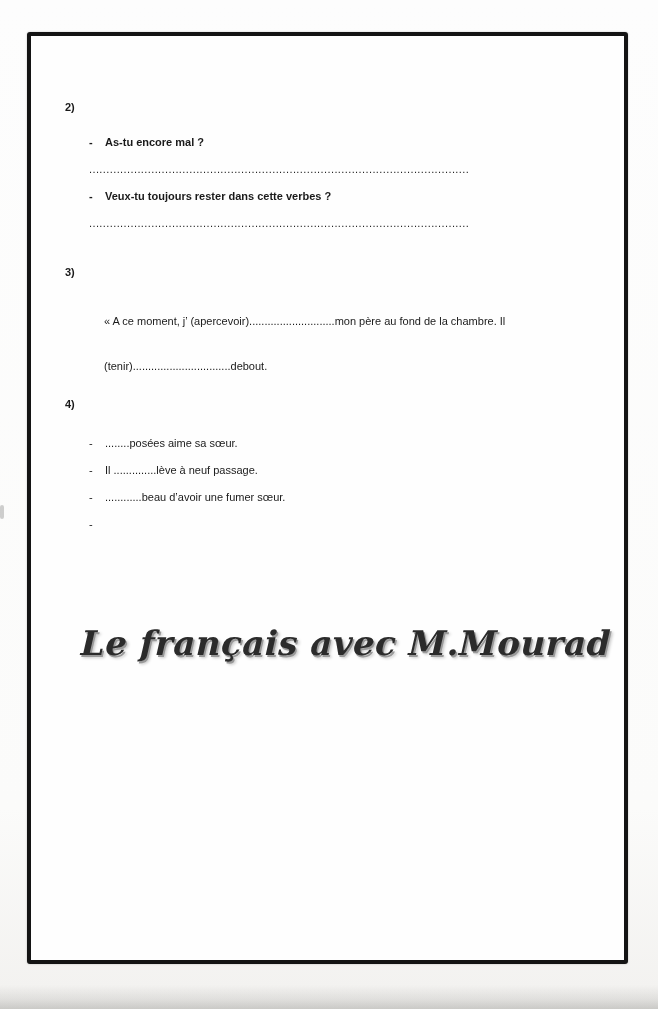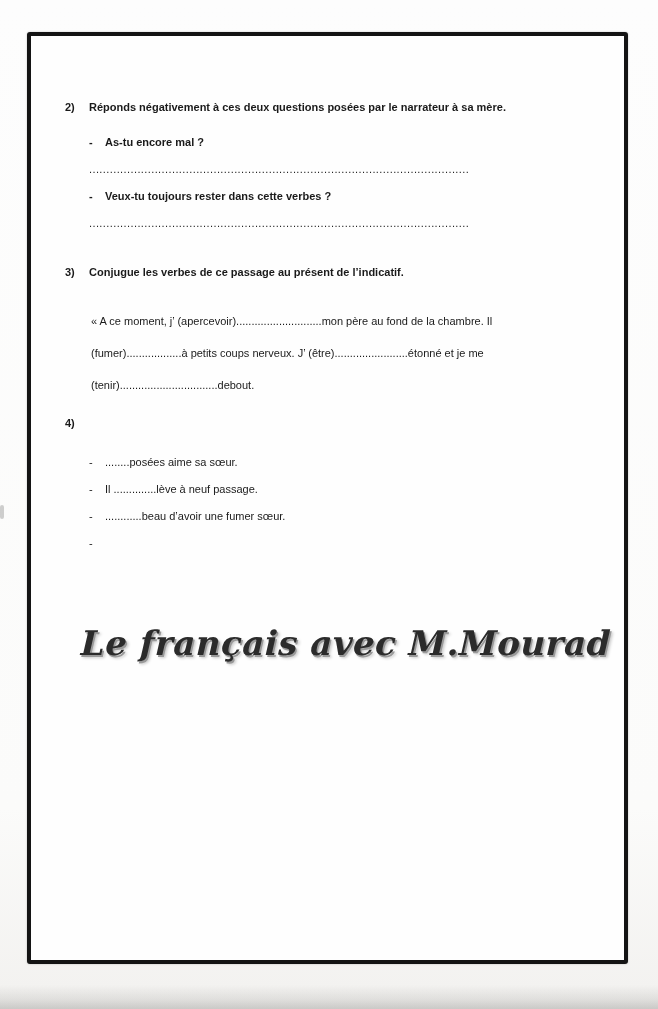--- a/index.html
+++ b/index.html
@@ -60,21 +60,21 @@
   .dots-line {
     letter-spacing: 0.4px;
     color: #222;
     margin-bottom: 12px;
     white-space: nowrap;
     overflow: hidden;
   }
   .q2 { margin-bottom: 34px; }
   .q3 { margin-bottom: 16px; }
   .passage p {
-    margin: 2px;
+    margin: 15px;
     line-height: 30px;
     white-space: nowrap;
   }
   .watermark {
     position: absolute;
     left: 50px;
     top: 600px;
     width: 500px;
     font-family: "DejaVu Serif", serif;
     font-style: italic;
@@ -107,21 +107,20 @@
 </head>
 <body>
 
 <div class="canvas">
   <div class="frame">
     <div class="content">
 
       <section class="q q2">
         <div class="q-head">
           <span class="q-num">2)</span>
-          <span class="q-title">Réponds négativement à ces deux questions posées par le narrateur à sa mère.</span>
         </div>
         <div class="q-body">
           <div class="item-block">
             <div class="dash-item">
               <span class="dash">-</span>
               <span>As-tu encore mal ?</span>
             </div>
             <div class="dots-line">..............................................................................................................</div>
           </div>
           <div class="item-block">
@@ -130,25 +129,23 @@
               <span>Veux-tu toujours rester dans cette verbes ?</span>
             </div>
             <div class="dots-line">..............................................................................................................</div>
           </div>
         </div>
       </section>
 
       <section class="q q3">
         <div class="q-head">
           <span class="q-num">3)</span>
-          <span class="q-title">Conjugue les verbes de ce passage au présent de l’indicatif.</span>
         </div>
         <div class="q-body passage">
           <p>« A ce moment, j’ (apercevoir)............................mon père au fond de la chambre. Il</p>
-          <p>(fumer)..................à petits coups nerveux. J’ (être)........................étonné et je me</p>
           <p>(tenir)................................debout.</p>
         </div>
       </section>
 
       <section class="q q4">
         <div class="q-head">
           <span class="q-num">4)</span>
         </div>
         <div class="q-body">
           <div class="dash-item">

